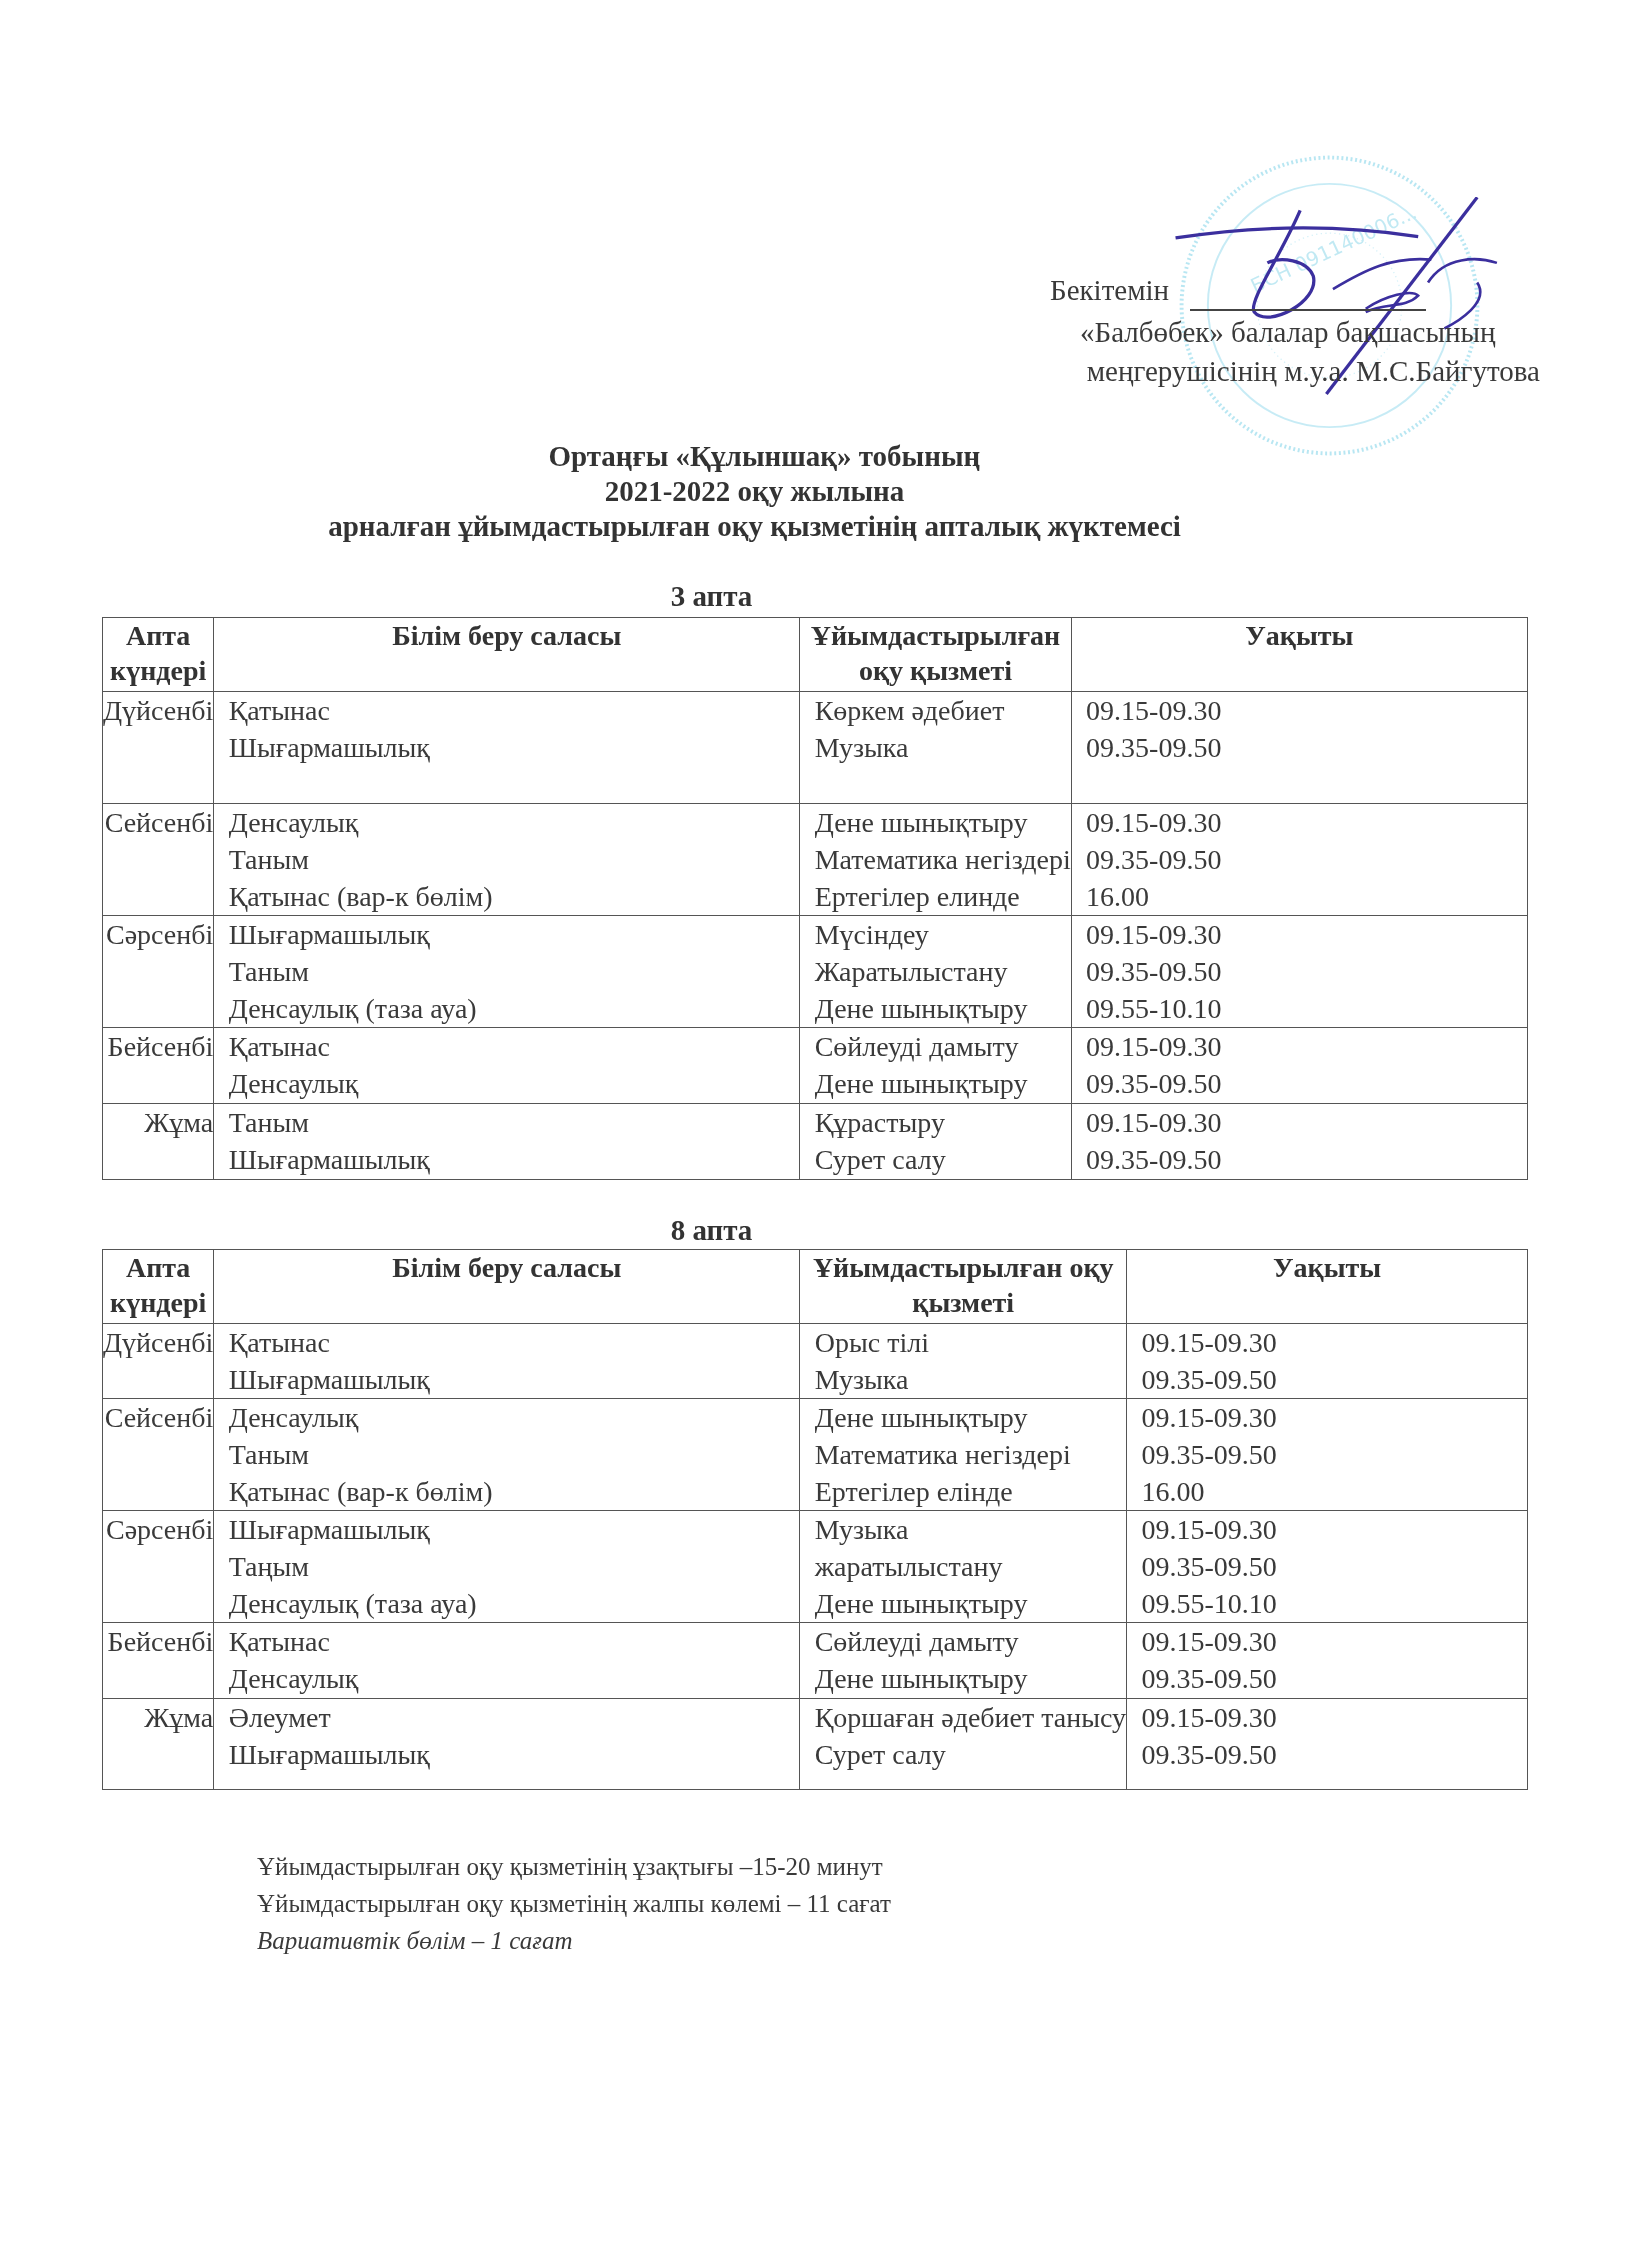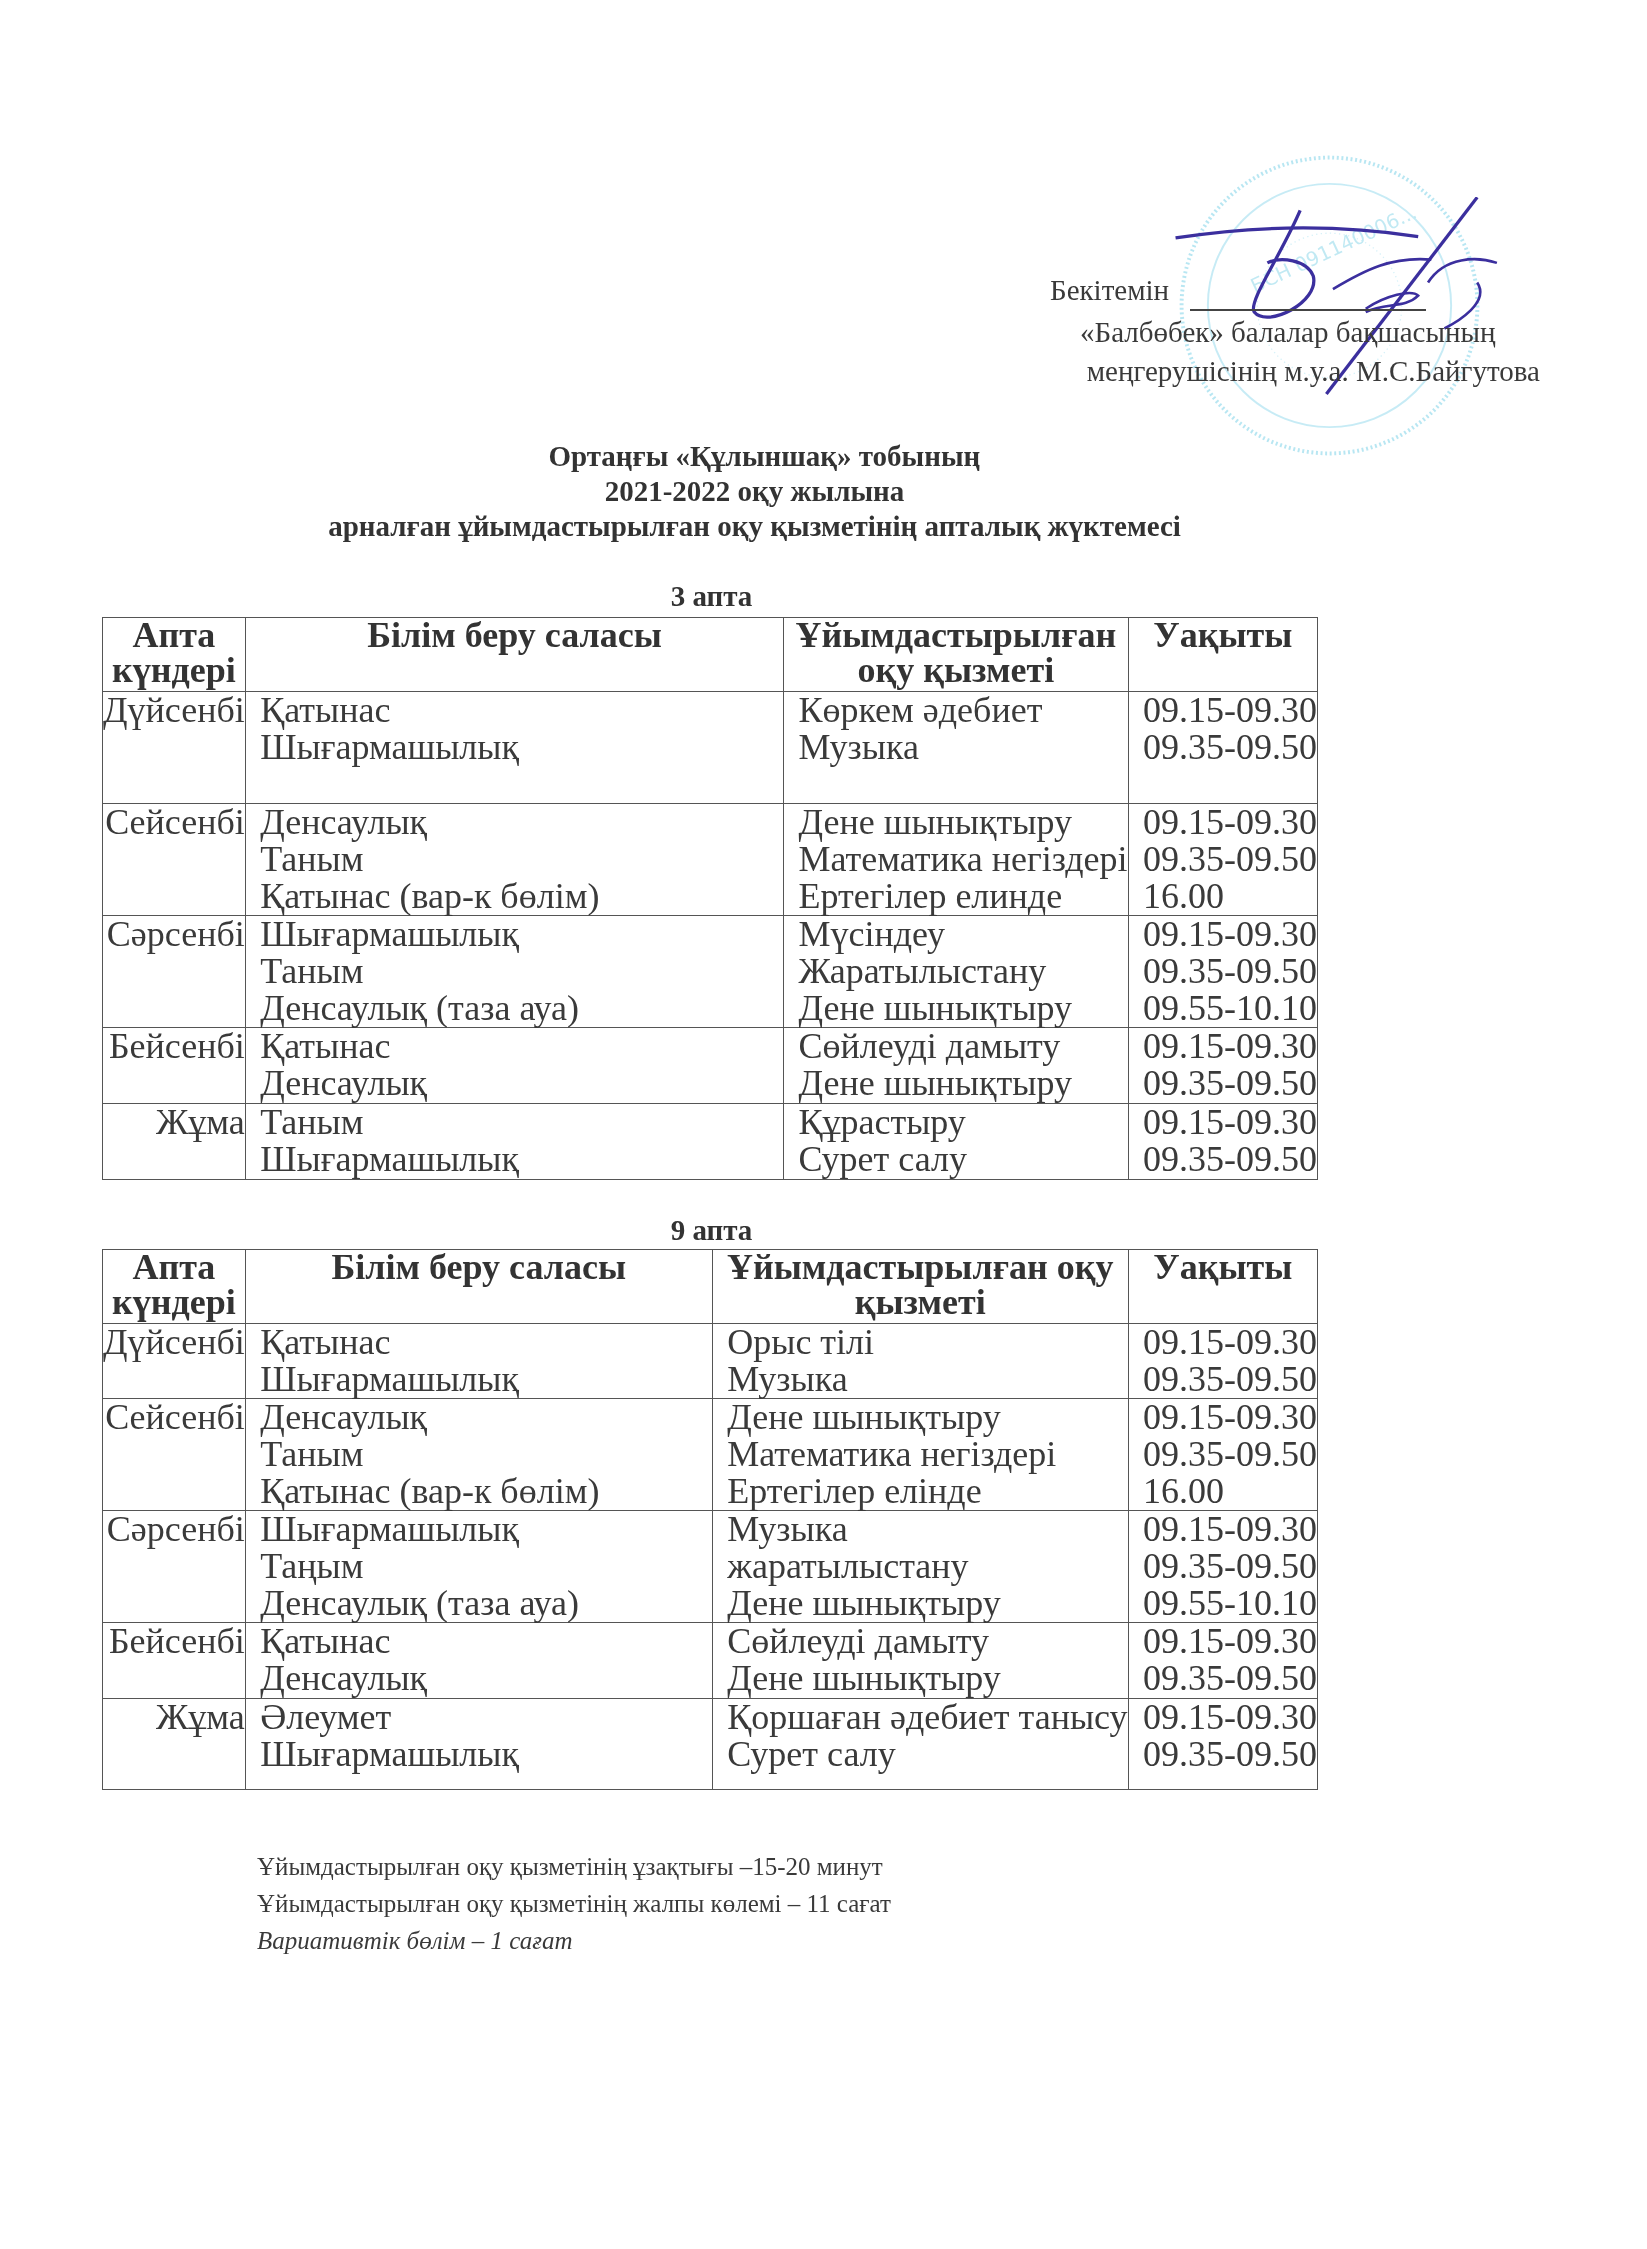--- a/index.html
+++ b/index.html
@@ -17,21 +17,21 @@
   #signature { left: 1169px; top: 197px; width: 341px; height: 217px; }
   
   .title { left: 0; width: 1509px; text-align: center; font-weight: bold; font-size: 29px; line-height: 34px; color: #333; }
   #title-1 { top: 439px; padding-left: 19.7px; box-sizing: border-box;}
   #title-2 { top: 474px; }
   #title-3 { top: 509px; }
   .week-label { left: 0; width: 1423px; text-align: center; font-weight: bold; font-size: 29px; line-height: 34px; color: #333; }
   #week3-label { top: 579px; }
   #week4-label { top: 1213px; }
   
-  table.sched { position: absolute; left: 102px; width: 1216px; border-collapse: collapse; font-size: 36px; }
+  table.sched { position: absolute; left: 102px; width: 1426px; border-collapse: collapse; font-size: 28px; }
   table.sched td, table.sched th { border: 1.3px solid #555; vertical-align: top; padding: 0; }
   table.sched th { font-weight: bold; color: #333; line-height: 35px; text-align: center; }
   #week3-table { top: 617px; }
   #week4-table { top: 1249px; }
   col.c-day { width: 77px; }
   col.c-area { width: 586px; }
   col.c-act { width: 215px; }
   td.day { text-align: right; line-height: 37px; }
   td .ln { display: block; line-height: 37px; padding-left: 14.4px; white-space: nowrap; }
   td.day .ln { padding-left: 0; }
@@ -173,21 +173,21 @@
           <span class="ln">Сурет салу</span>
         </td>
         <td class="time">
           <span class="ln">09.15-09.30</span>
           <span class="ln">09.35-09.50</span>
         </td>
       </tr>
     </tbody>
 </table>
 
-<div id="week4-label" class="abs week-label">9 апта</div>
+<div id="week4-label" class="abs week-label">8 апта</div>
 <table id="week4-table" class="sched">
   <colgroup>
       <col class="c-day">
       <col class="c-area">
       <col class="c-act">
       <col>
     </colgroup>
   <thead>
     <tr style="height:74px">
       <th>Апта күндері</th>

